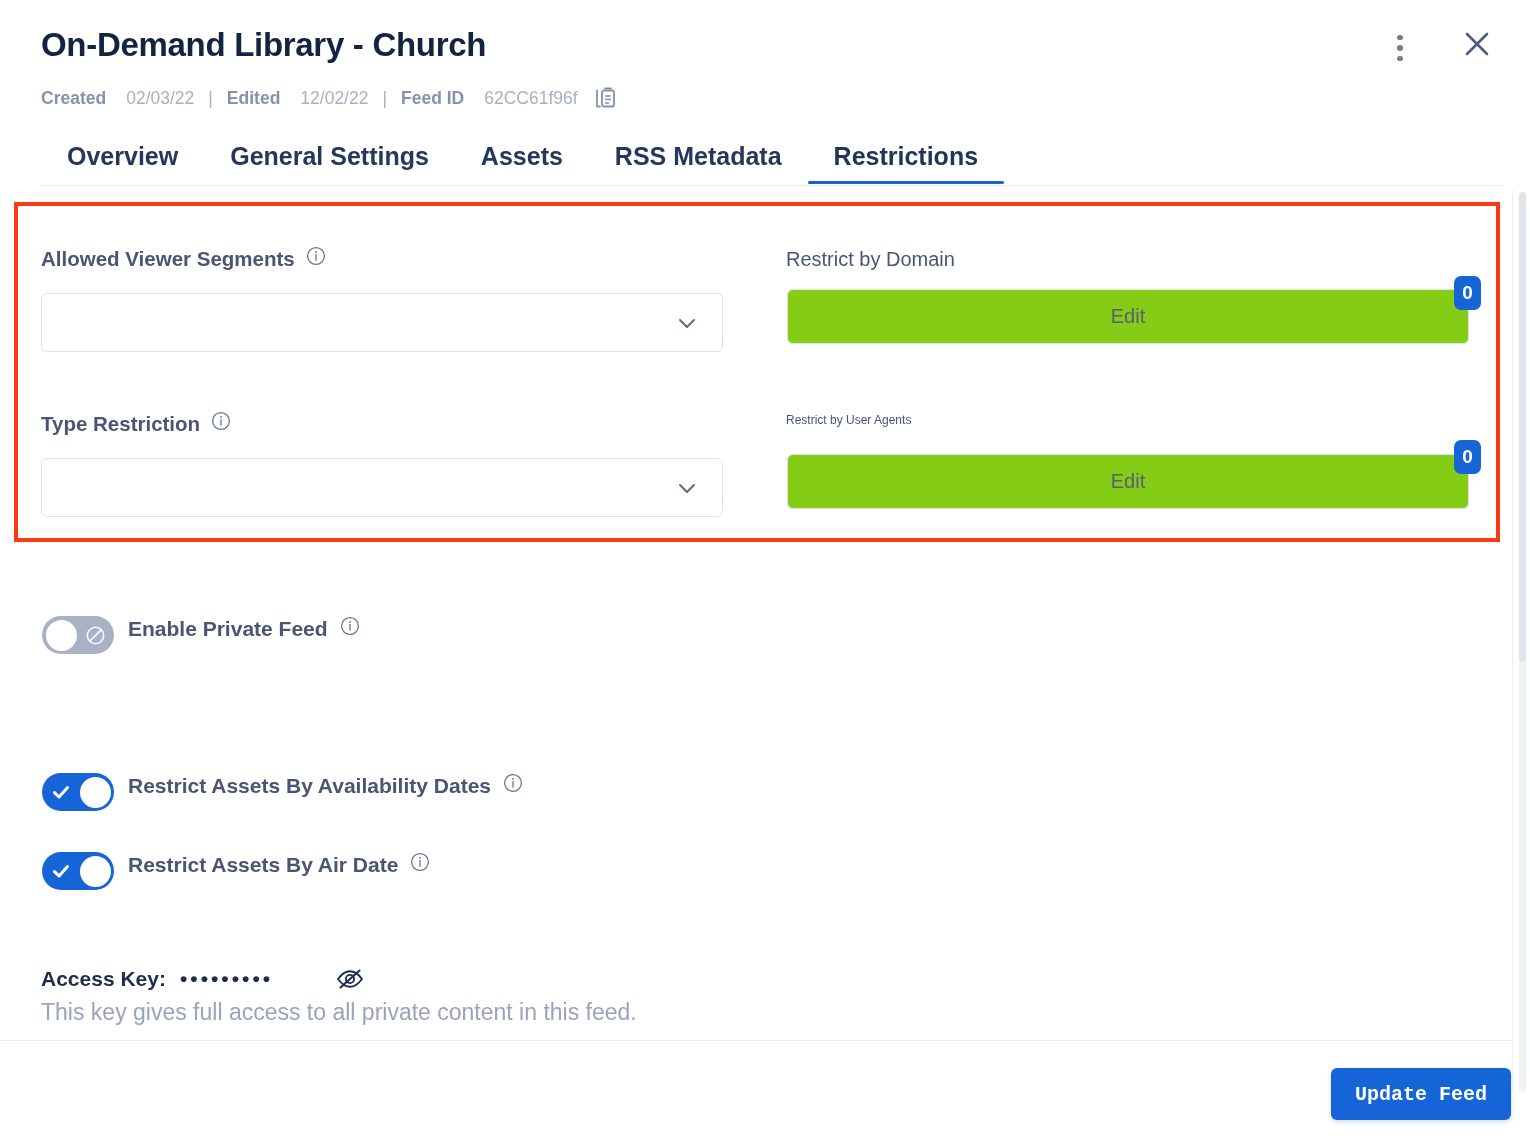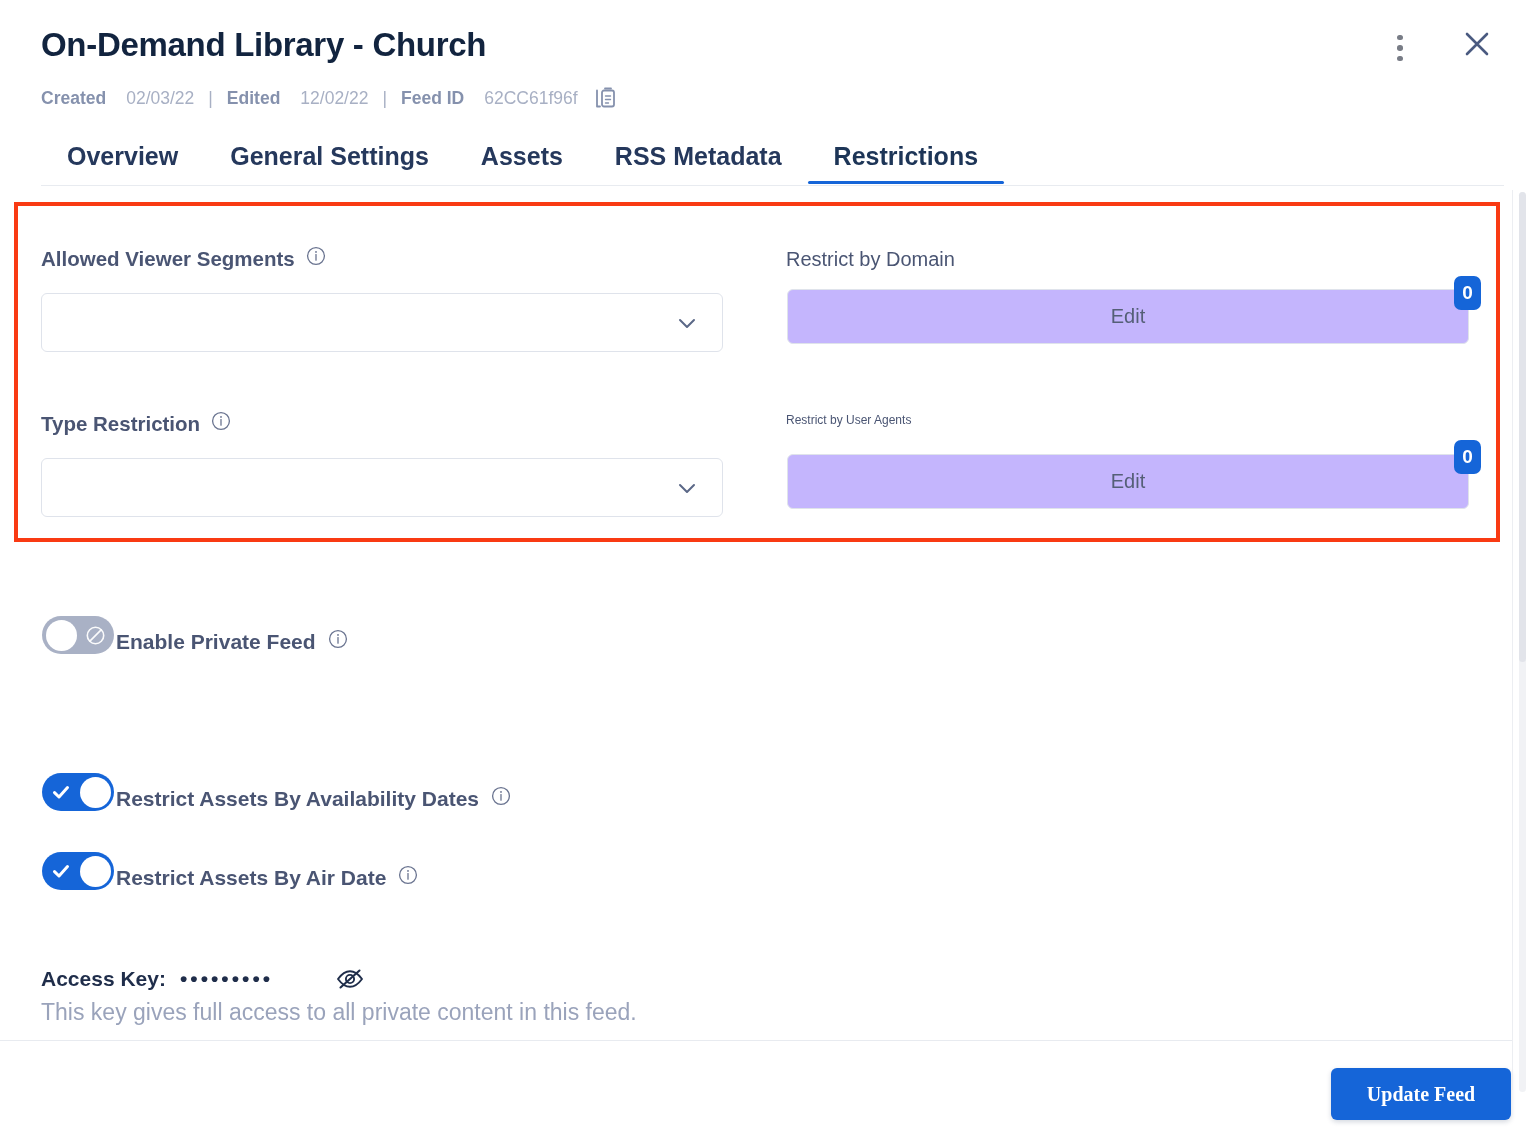--- a/index.html
+++ b/index.html
@@ -76,34 +76,34 @@
     white-space: nowrap; display: flex; align-items: center; gap: 11px;
   }
   .select-box {
     position: absolute; border: 1px solid #dfe3eb; border-radius: 6px;
     background: #fff; cursor: pointer;
     display: flex; align-items: center; justify-content: flex-end;
     padding-right: 22px;
   }
   .edit-box {
     position: absolute; border: 1px solid #dfe3eb; border-radius: 6px;
-    background: #c4b5fd; cursor: pointer;
+    background: #84cc16; cursor: pointer;
     display: flex; align-items: center; justify-content: center;
     font-size: 20px; color: #555f77; text-align: right;
   }
   .count-badge {
     position: absolute; min-width: 27px; height: 34px; padding: 0 7px;
     background: #1565d8; color: #fff; border-radius: 7px;
     font-size: 19px; font-weight: bold;
     display: flex; align-items: center; justify-content: center;
   }
 
   
   .toggle-row {
-    position: absolute; left: 42px; display: flex; align-items: flex-end; gap: 2px;
+    position: absolute; left: 42px; display: flex; align-items: flex-start; gap: 14px;
   }
   .toggle {
     width: 72px; height: 38px; border-radius: 19px; position: relative;
     cursor: pointer; flex: none;
   }
   .toggle.off { background: #a9b1c5; }
   .toggle.on { background: #1565d8; }
   .toggle .knob {
     position: absolute; top: 3.5px; width: 31px; height: 31px;
     border-radius: 50%; background: #fff;
@@ -138,21 +138,21 @@
   }
 
   
   .footer-rule {
     position: absolute; left: 0; top: 1040px; width: 1512px; height: 1px;
     background: #e8ebf0;
   }
   .update-btn {
     position: absolute; left: 1331px; top: 1068px; width: 180px; height: 52px;
     background: #1565d8; color: #fff; border: none; border-radius: 6px;
-    font-size: 20px; font-weight: bold; font-family: Liberation Serif, serif;
+    font-size: 20px; font-weight: bold; font-family: Liberation Mono, monospace;
     cursor: pointer; box-shadow: 0 2px 5px rgba(16,40,80,0.18);
   }
 
   
   .scroll-track {
     position: absolute; right: 4px; top: 192px; width: 7px; height: 900px;
     background: #f1f2f5; border-radius: 4px;
   }
   .scroll-thumb {
     position: absolute; right: 4px; top: 192px; width: 7px; height: 470px;

